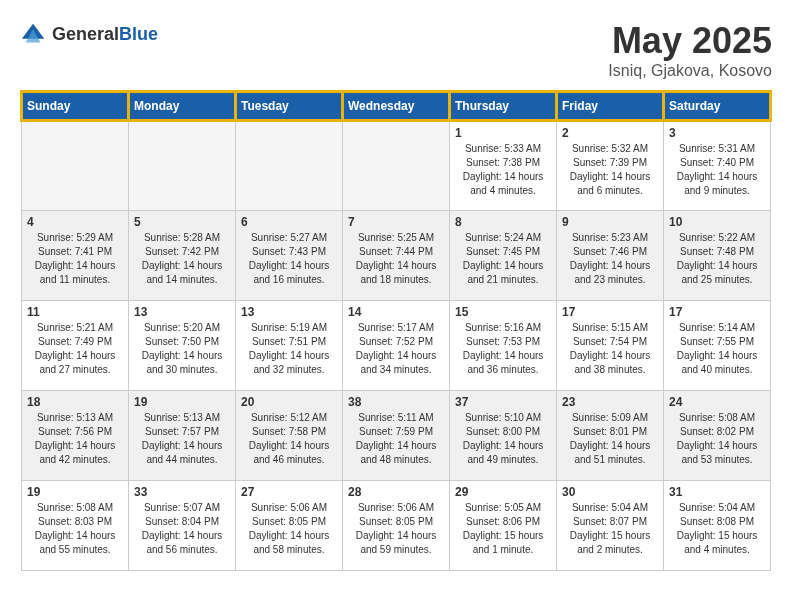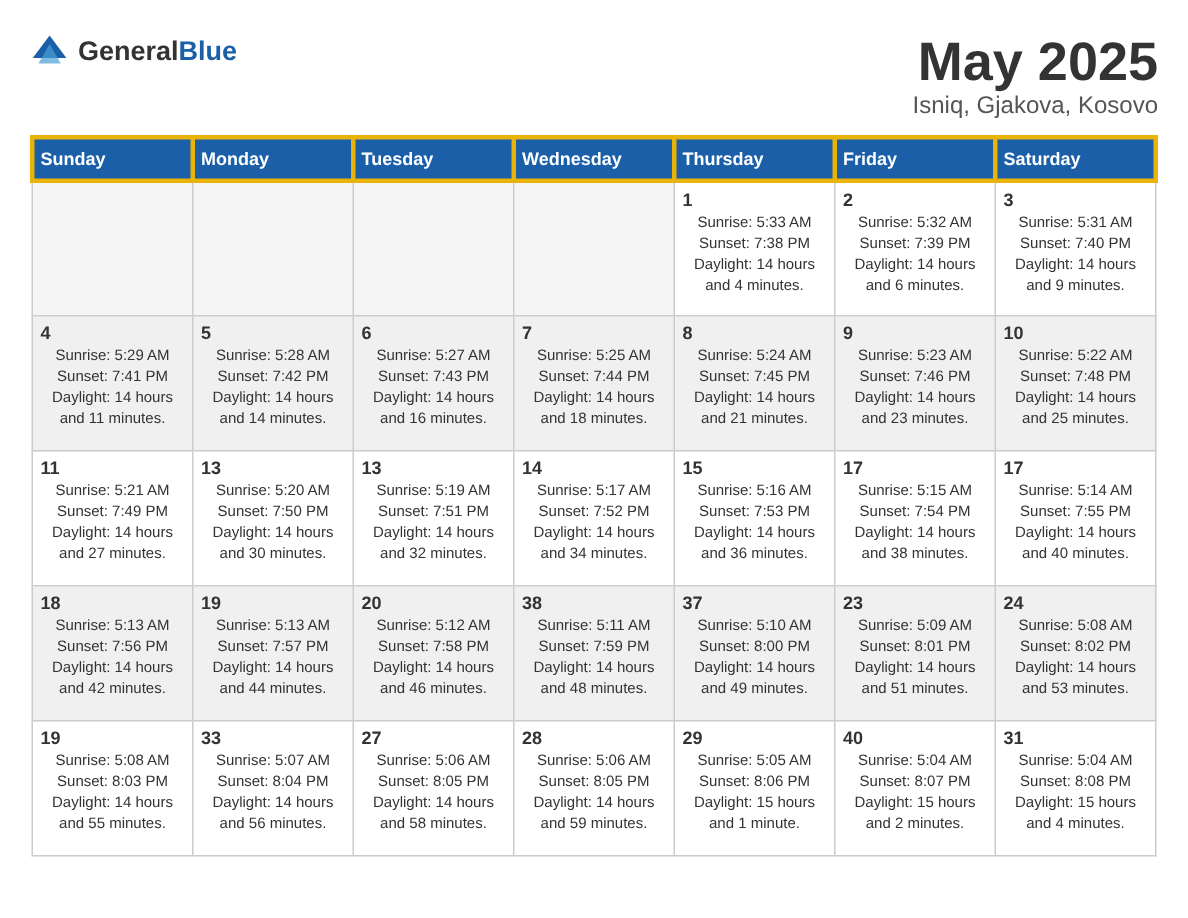--- a/index.html
+++ b/index.html
@@ -233,21 +233,21 @@
         </td>
         <td>
           <span class="day-num">28</span>
           <div class="day-info">Sunrise: 5:06 AM<br>Sunset: 8:05 PM<br>Daylight: 14 hours and 59 minutes.</div>
         </td>
         <td>
           <span class="day-num">29</span>
           <div class="day-info">Sunrise: 5:05 AM<br>Sunset: 8:06 PM<br>Daylight: 15 hours and 1 minute.</div>
         </td>
         <td>
-          <span class="day-num">40</span>
+          <span class="day-num">30</span>
           <div class="day-info">Sunrise: 5:04 AM<br>Sunset: 8:07 PM<br>Daylight: 15 hours and 2 minutes.</div>
         </td>
         <td>
           <span class="day-num">31</span>
           <div class="day-info">Sunrise: 5:04 AM<br>Sunset: 8:08 PM<br>Daylight: 15 hours and 4 minutes.</div>
         </td>
       </tr>
     </tbody>
 </table>
 

